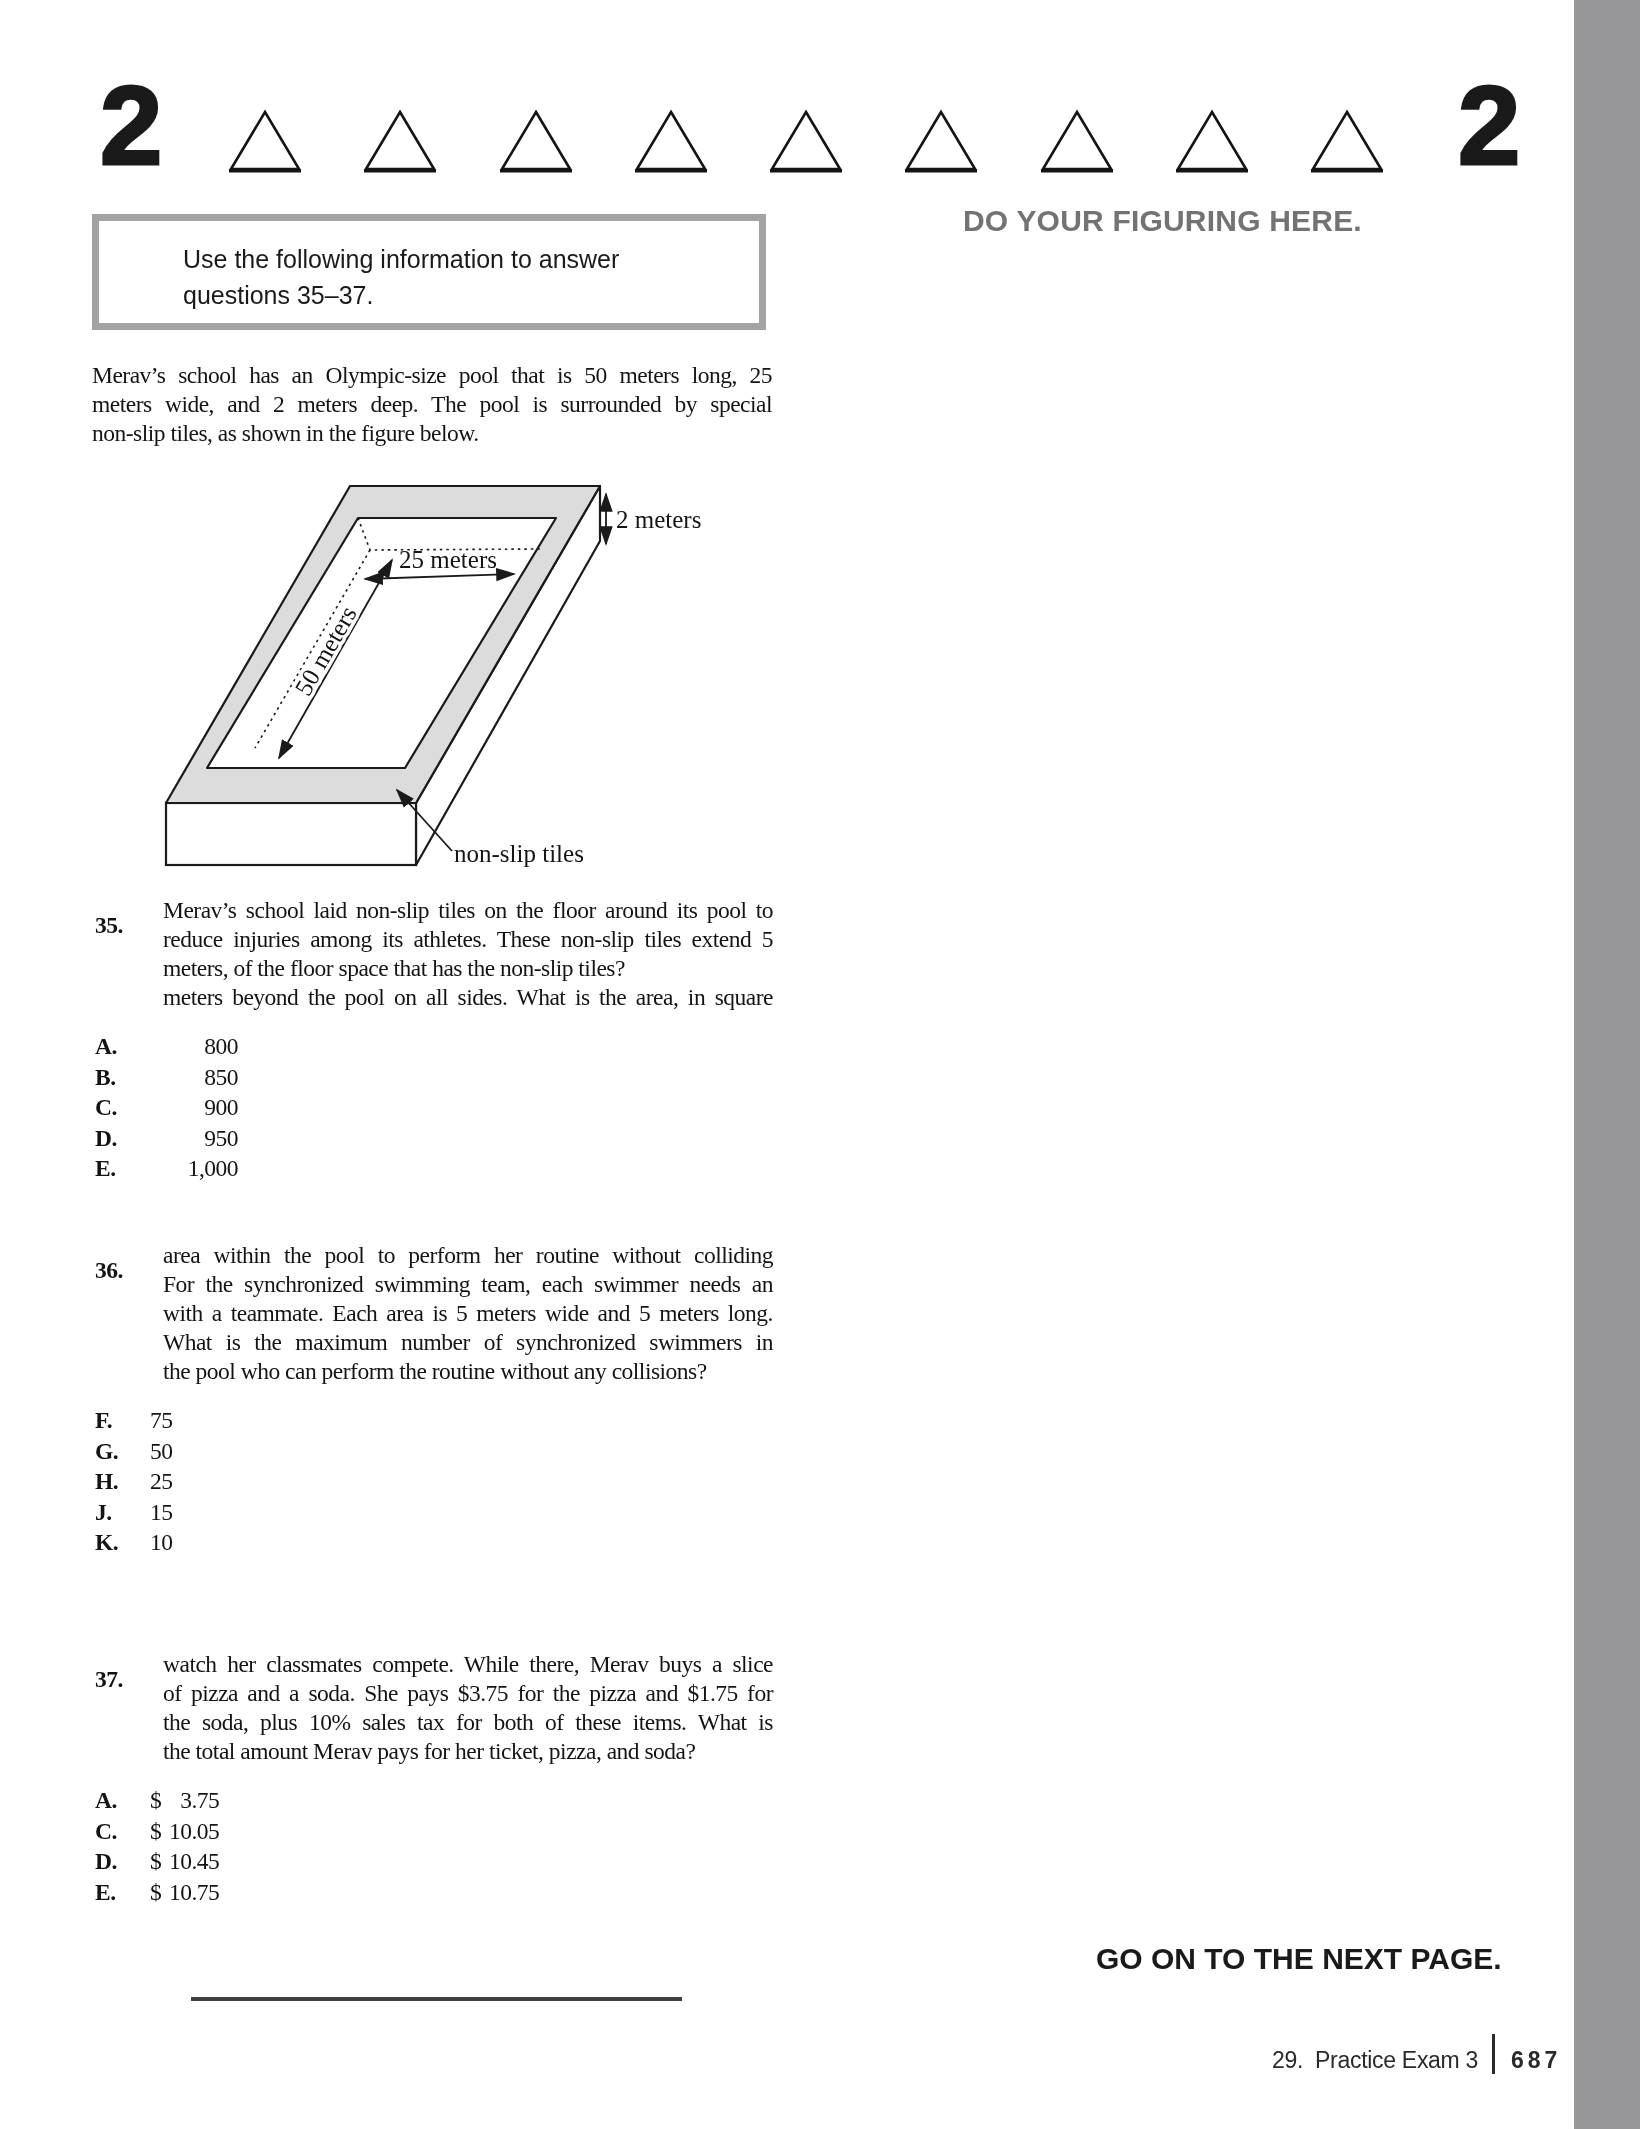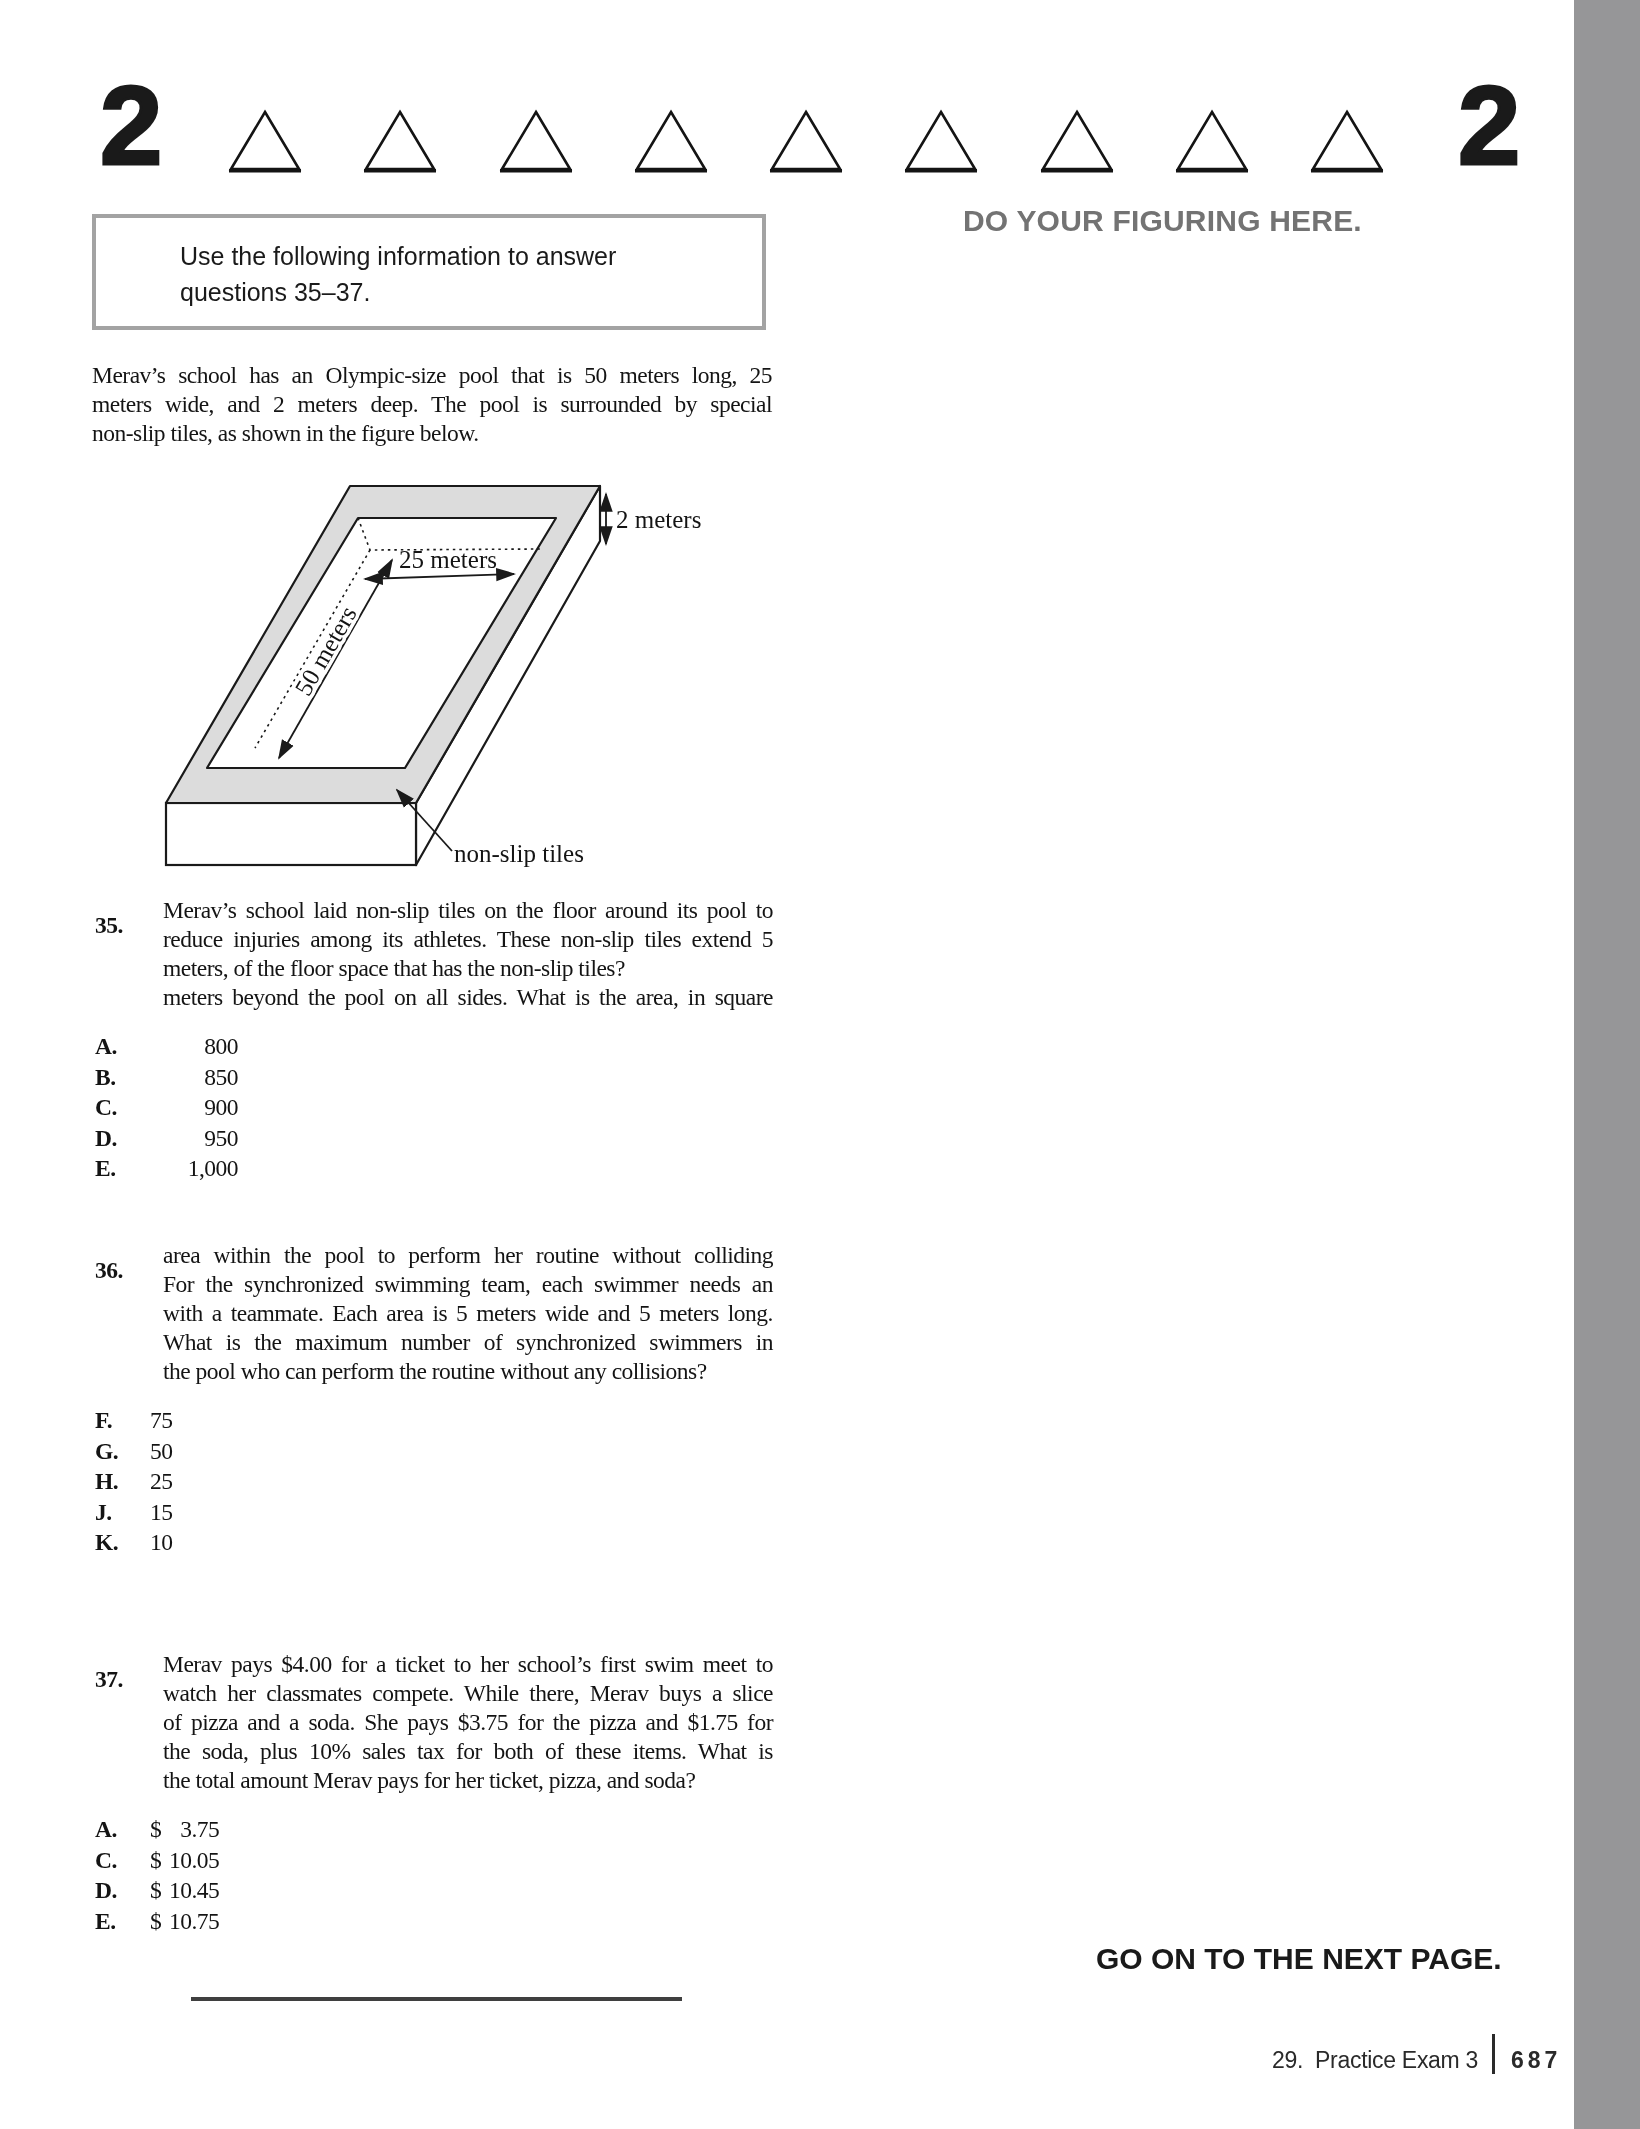--- a/index.html
+++ b/index.html
@@ -18,21 +18,21 @@
   #num-right { left:1458px; }
   .tri-row { position:absolute; left:228px; top:108px; width:1156px; height:66px;
              display:flex; justify-content:space-between; }
   .tri-row svg { width:74px; height:66px; display:block; }
 
   .figuring { position:absolute; left:963px; top:204px; font-family:"Liberation Sans", sans-serif;
               font-weight:700; font-size:30px; letter-spacing:0.2px; color:#737373;text-align:right; }
 
   
   .info-box { position:absolute; left:92px; top:214px; width:674px; height:116px;
-              border:4px solid #a3a3a3; padding:20px 20px 0 84px;
+              border:7px solid #a3a3a3; padding:20px 20px 0 84px;
               font-family:"Liberation Sans", sans-serif; font-size:25px; line-height:1.44;
               color:#1a1a1a; }
 
   
   .serif-text { font-size:23.5px; line-height:29px; letter-spacing:-0.5px; color:#141414; }
   .intro { position:absolute; left:92px; top:361px; width:680px; }
   .jline { text-align:justify; text-align-last:justify; }
   .jline.last { text-align-last:auto; }
 
   
@@ -182,21 +182,20 @@
           <div class="opt-row"><span class="opt-letter">F.</span><span class="opt-val left">75</span></div>
           <div class="opt-row"><span class="opt-letter">G.</span><span class="opt-val left">50</span></div>
           <div class="opt-row"><span class="opt-letter">H.</span><span class="opt-val left">25</span></div>
           <div class="opt-row"><span class="opt-letter">J.</span><span class="opt-val left">15</span></div>
           <div class="opt-row"><span class="opt-letter">K.</span><span class="opt-val left">10</span></div>
         </div>
       </section>
       <section class="question serif-text" style="top: 1650px;">
         <span class="q-num">37.</span>
         <div class="q-body">
-          <div class="jline">Merav pays $4.00 for a ticket to her school’s first swim meet to</div>
           <div class="jline">watch her classmates compete. While there, Merav buys a slice</div>
           <div class="jline">of pizza and a soda. She pays $3.75 for the pizza and $1.75 for</div>
           <div class="jline">the soda, plus 10% sales tax for both of these items. What is</div>
           <div class="jline last">the total amount Merav pays for her ticket, pizza, and soda?</div>
         </div>
         <div class="q-opts">
           <div class="opt-row"><span class="opt-letter">A.</span><span class="opt-cur">$</span><span class="opt-amt">3.75</span></div>
           <div class="opt-row"><span class="opt-letter">C.</span><span class="opt-cur">$</span><span class="opt-amt">10.05</span></div>
           <div class="opt-row"><span class="opt-letter">D.</span><span class="opt-cur">$</span><span class="opt-amt">10.45</span></div>
           <div class="opt-row"><span class="opt-letter">E.</span><span class="opt-cur">$</span><span class="opt-amt">10.75</span></div>

